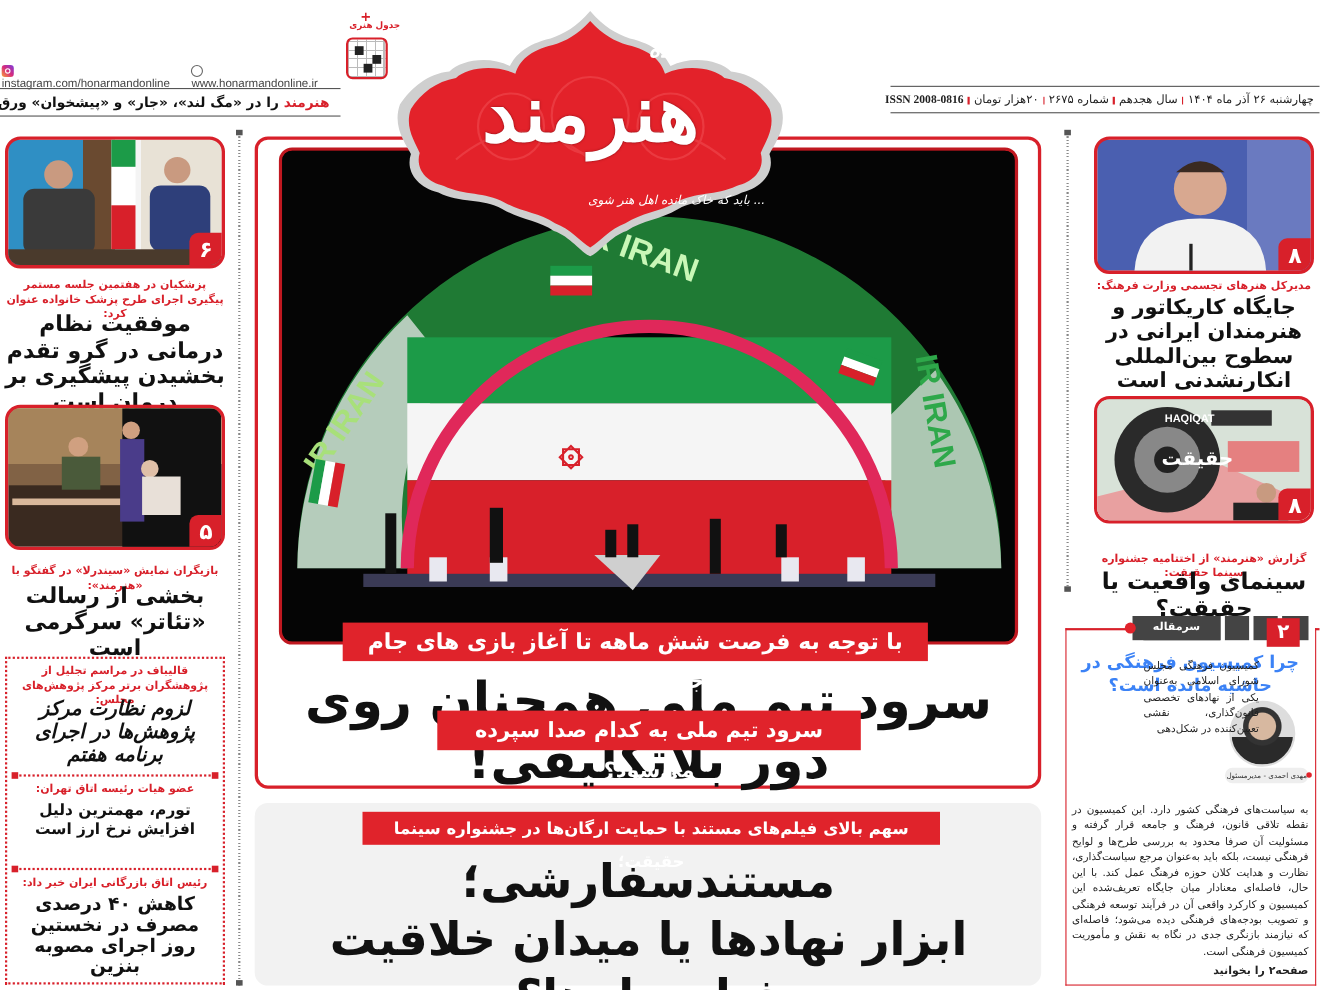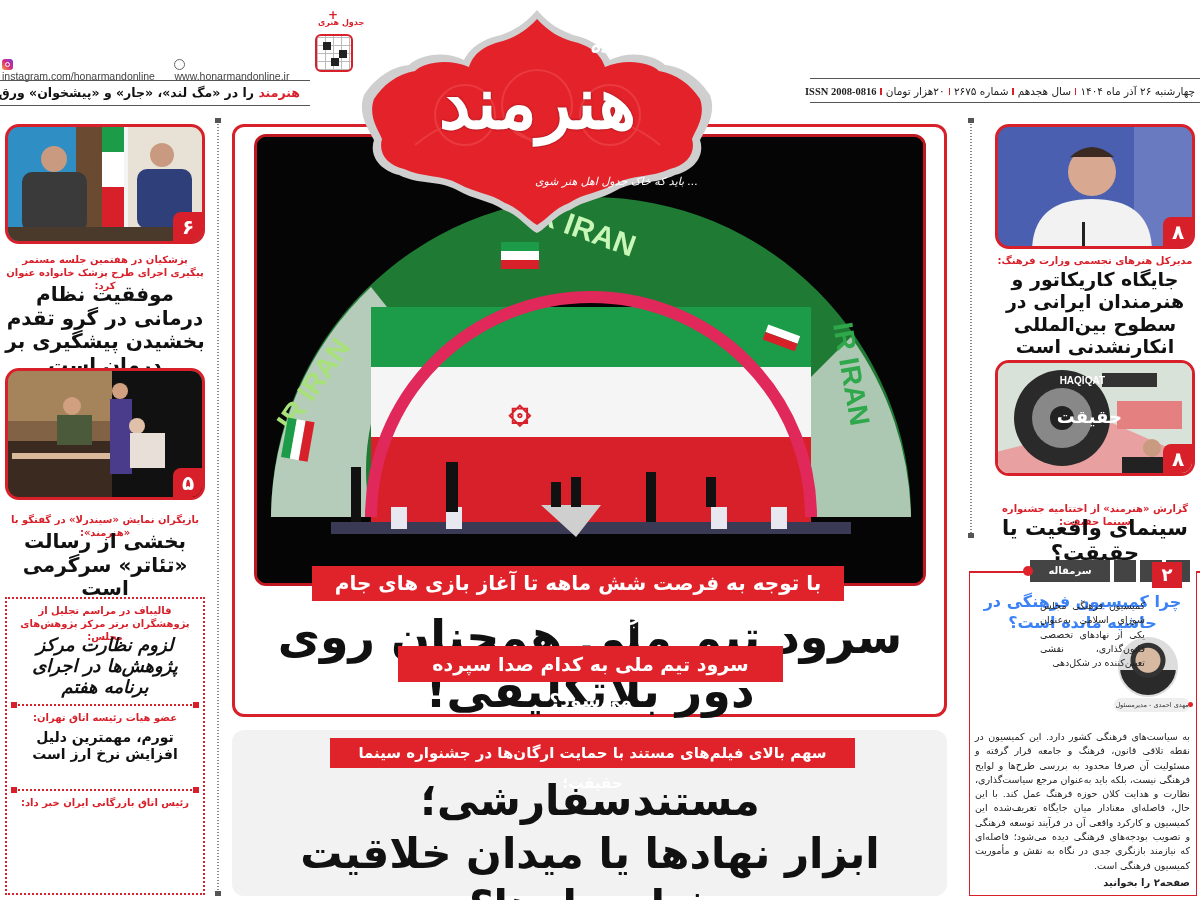--- a/index.html
+++ b/index.html
@@ -115,21 +115,21 @@
     <path d="M182 14 C194 27,204 32,216 36 C237 41,246 50,250 62 C270 53,295 57,304 66 C322 69,336 80,345 94 C351 111,341 124,337 134 C341 148,332 160,315 164 C296 173,278 169,260 179 C244 188,229 188,214 198 C200 203,191 215,182 220 C173 215,164 203,150 198 C135 188,120 188,104 179 C86 169,68 173,49 164 C32 160,23 148,27 134 C23 124,13 111,19 94 C28 80,42 69,60 66 C69 57,94 53,114 62 C118 50,127 41,148 36 C160 32,170 27,182 14 Z" fill="#e3222a"></path>
     <g fill="none" stroke="#f04a50" stroke-width="2" opacity="0.6">
       <circle cx="110" cy="110" r="30"></circle>
         <circle cx="182" cy="100" r="35"></circle>
         <circle cx="255" cy="110" r="30"></circle>
       <path d="M60 140 Q120 90 182 140 Q245 90 305 140"></path>
     </g>
   </svg>
   <div class="logo-sub">خانواده</div>
   <div class="logo-title">هنرمند</div>
-  <div class="logo-motto">... باید که خاک جدول اهل هنر شوی</div>
+  <div class="logo-motto">... باید که خاک مانده اهل هنر شوی</div>
 </div>
 
 <div class="vrule" style="left:217px;top:118px;height:778px;"></div>
 <div class="vrule" style="left:970px;top:118px;height:420px;"></div>
 
 <div class="photo" style="left:5px;top:124px;width:200px;height:120px;background:linear-gradient(90deg,#2f8fc4 0 35%,#6a4a30 35% 50%,#f4f4f4 50% 62%,#e8e2d6 62%);">
   <svg width="200" height="120">
     <rect x="100" y="0" width="22" height="100" fill="#fff"></rect>
     <rect x="100" y="60" width="22" height="40" fill="#d8202a"></rect>
     <rect x="100" y="0" width="22" height="25" fill="#1c9b48"></rect>
@@ -162,20 +162,21 @@
 <div class="headline" style="left:5px;top:530px;width:200px;font-size:20px;">بخشی از رسالت «تئاتر» سرگرمی است</div>
 
 <div class="left-box">
   <div class="kicker" style="left:5px;top:5px;width:186px;">قالیباف در مراسم تجلیل از پژوهشگران برتر مرکز پژوهش‌های مجلس:</div>
   <div class="headline" style="left:5px;top:35px;width:186px;font-size:18px;font-style:italic;">لزوم نظارت مرکز پژوهش‌ها در اجرای برنامه هفتم</div>
   <div class="sep" style="top:105px;"></div>
   <div class="kicker" style="left:5px;top:112px;width:186px;">عضو هیات رئیسه اتاق تهران:</div>
   <div class="headline" style="left:5px;top:130px;width:186px;font-size:14px;">تورم، مهمترین دلیل افزایش نرخ ارز است</div>
   <div class="sep" style="top:190px;"></div>
   <div class="kicker" style="left:5px;top:197px;width:186px;">رئیس اتاق بازرگانی ایران خبر داد:</div>
+  <div class="headline" style="left:5px;top:214px;width:186px;font-size:17px;line-height:1.12;">کاهش ۴۰ درصدی مصرف در نخستین روز اجرای مصوبه بنزین</div>
 </div>
 
 <div class="main-frame"></div>
 <div class="main-photo">
   <svg width="672" height="452" viewBox="0 0 672 452">
     <rect width="672" height="452" fill="#050505"></rect>
 
     <path d="M20 380 A320 320 0 0 1 660 380 L560 380 A220 220 0 0 0 120 380 Z" fill="#1f7a34"></path>
     <path d="M20 380 A320 320 0 0 1 120 150 L160 200 A220 220 0 0 0 120 380 Z" fill="#e8e8e8" opacity="0.75"></path>
     <path d="M600 200 A320 320 0 0 1 660 380 L560 380 A220 220 0 0 0 540 260 Z" fill="#e8e8e8" opacity="0.7"></path>

